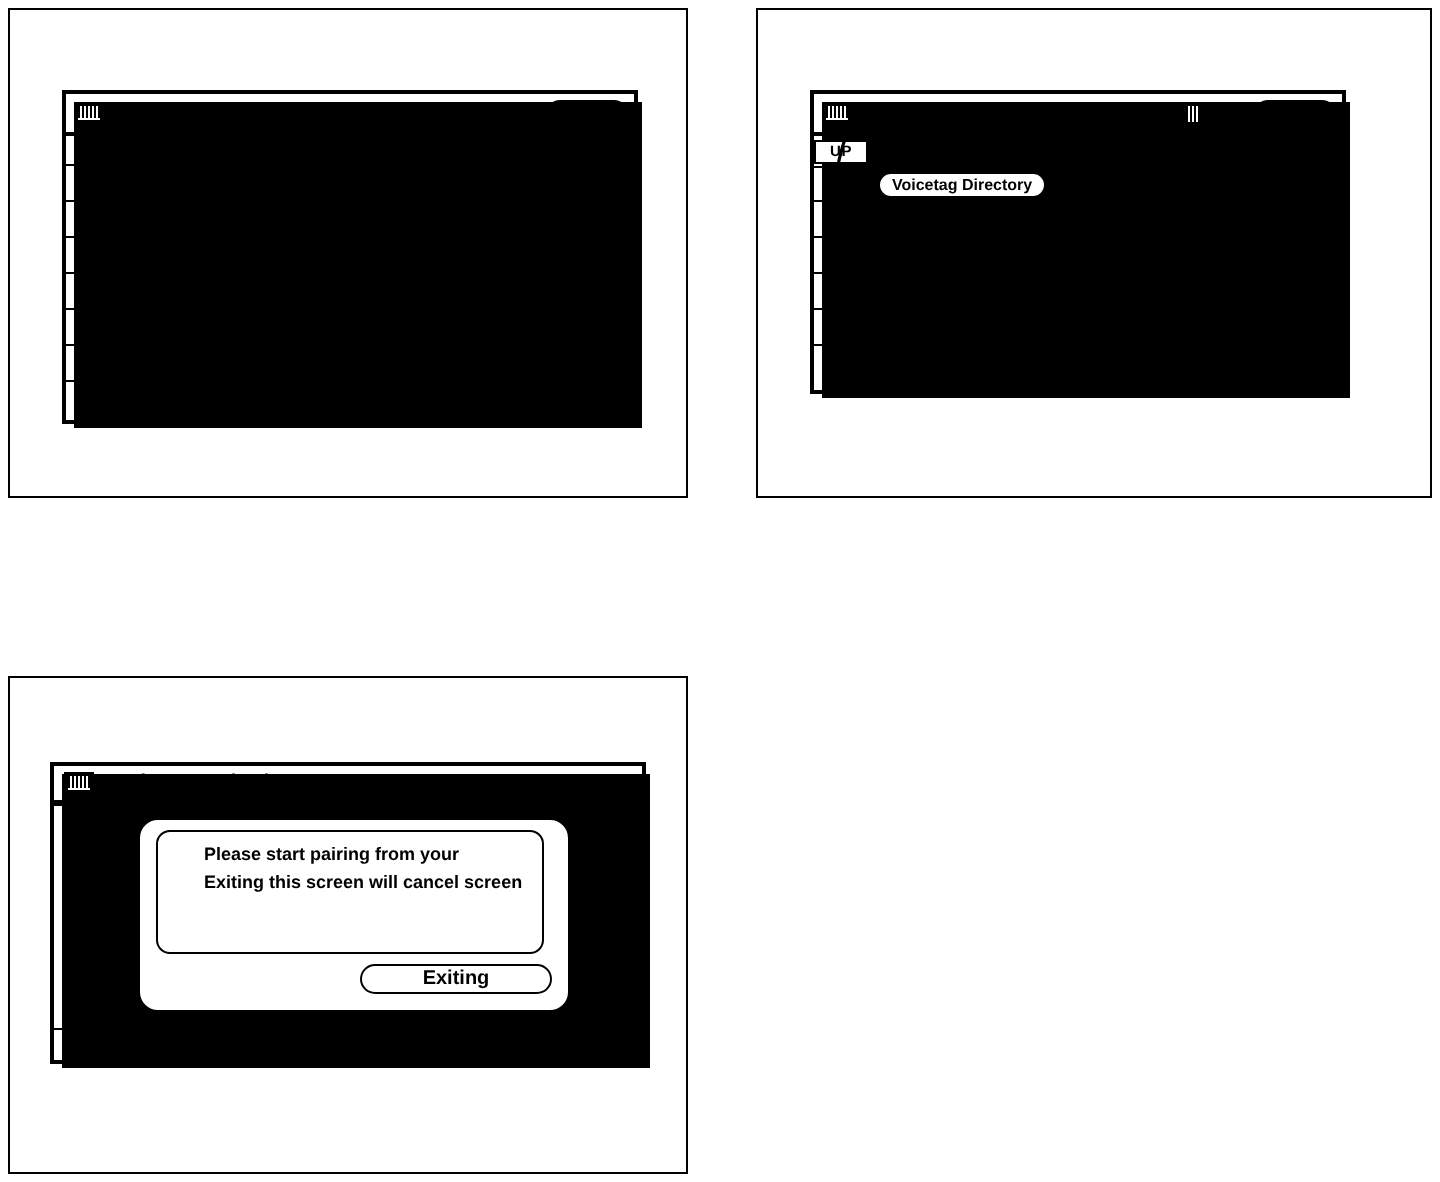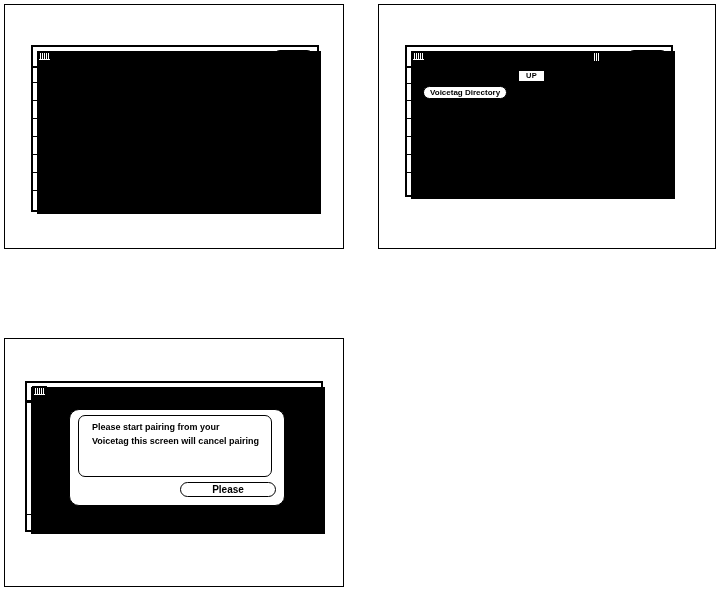--- a/index.html
+++ b/index.html
@@ -84,21 +84,21 @@
         font-weight:700;background:#fff;letter-spacing:.3px;}
   .chev{font-size:11px;font-weight:900;line-height:1;}
 
   
   .pin-titlebar{height:20px;border-bottom:3px solid #000;display:flex;align-items:center;
       padding-left:5px;box-sizing:border-box;}
   .dialog-outer{position:absolute;left:42px;top:26px;width:216px;height:97px;
       border:1.8px solid #000;border-radius:10px;background:#fff;box-sizing:border-box;}
   .dialog-inner{position:absolute;left:8px;top:5px;width:194px;height:62px;
       border:1.8px solid #000;border-radius:7px;background:#fff;box-sizing:border-box;
-      padding:5px 0 0 13px;}
+      padding:5px 0 0 23px;}
   .dialog-line{font-size:9px;font-weight:600;line-height:13.5px;white-space:nowrap;}
   .cancel-btn{position:absolute;right:8px;top:72px;width:96px;height:15px;
       border:1.8px solid #000;border-radius:9px;background:#fff;box-sizing:border-box;
       display:flex;align-items:center;justify-content:center;
       font-size:10px;font-weight:600;}
   .pin-footer{position:absolute;left:0;right:0;bottom:0;height:15px;border-top:1.5px solid #000;}
 </style>
 </head>
 <body>
 
@@ -188,27 +188,27 @@
       </div>
       <div class="ant-icon"></div>
       <div class="back-btn">
         <span class="back-arrow">↶</span>
         <span class="back-label">BACK</span>
       </div>
     </div>
 
     <div class="body">
 
-      <div class="row blank" style="height:16px;justify-content:center;padding-right:6px">
+      <div class="row blank" style="height:16px;justify-content:flex-start;padding-right:6px">
         <span class="rect-btn">UP</span>
         <span class="chev" style="margin-left:3px">«</span>
       </div>
 
       <div class="row" style="height:17px">
-        <span class="pill" style="margin-left:16px">Voicetag Directory</span>
+        <span class="pill" style="margin-left:32px">Voicetag Directory</span>
       </div>
 
       <div class="row">
         <span class="row-label" style="margin-left:30px">1 None (Add New)</span>
         <span class="cursor-arrow">⬅</span>
         <span class="bullet" style="right:17px;top:6px"></span>
       </div>
 
       <div class="row">
         <span class="row-label" style="margin-left:30px">2 None (Add New)</span>
@@ -263,20 +263,20 @@
           <span></span>
           <span></span>
           <i></i>
       </div>
       <div class="title-text">Settings  &gt; Pair Phone</div>
     </div>
 
     <div class="dialog-outer">
       <div class="dialog-inner">
         <div class="dialog-line">Please start pairing from your</div>
-        <div class="dialog-line">Voicetag this screen will cancel pairing</div>
-      </div>
-      <div class="cancel-btn">Please</div>
+        <div class="dialog-line">Exiting this screen will cancel screen</div>
+      </div>
+      <div class="cancel-btn">Exiting</div>
     </div>
 
     <div class="pin-footer"></div>
   </div>
 </div>
 
 </body></html>

